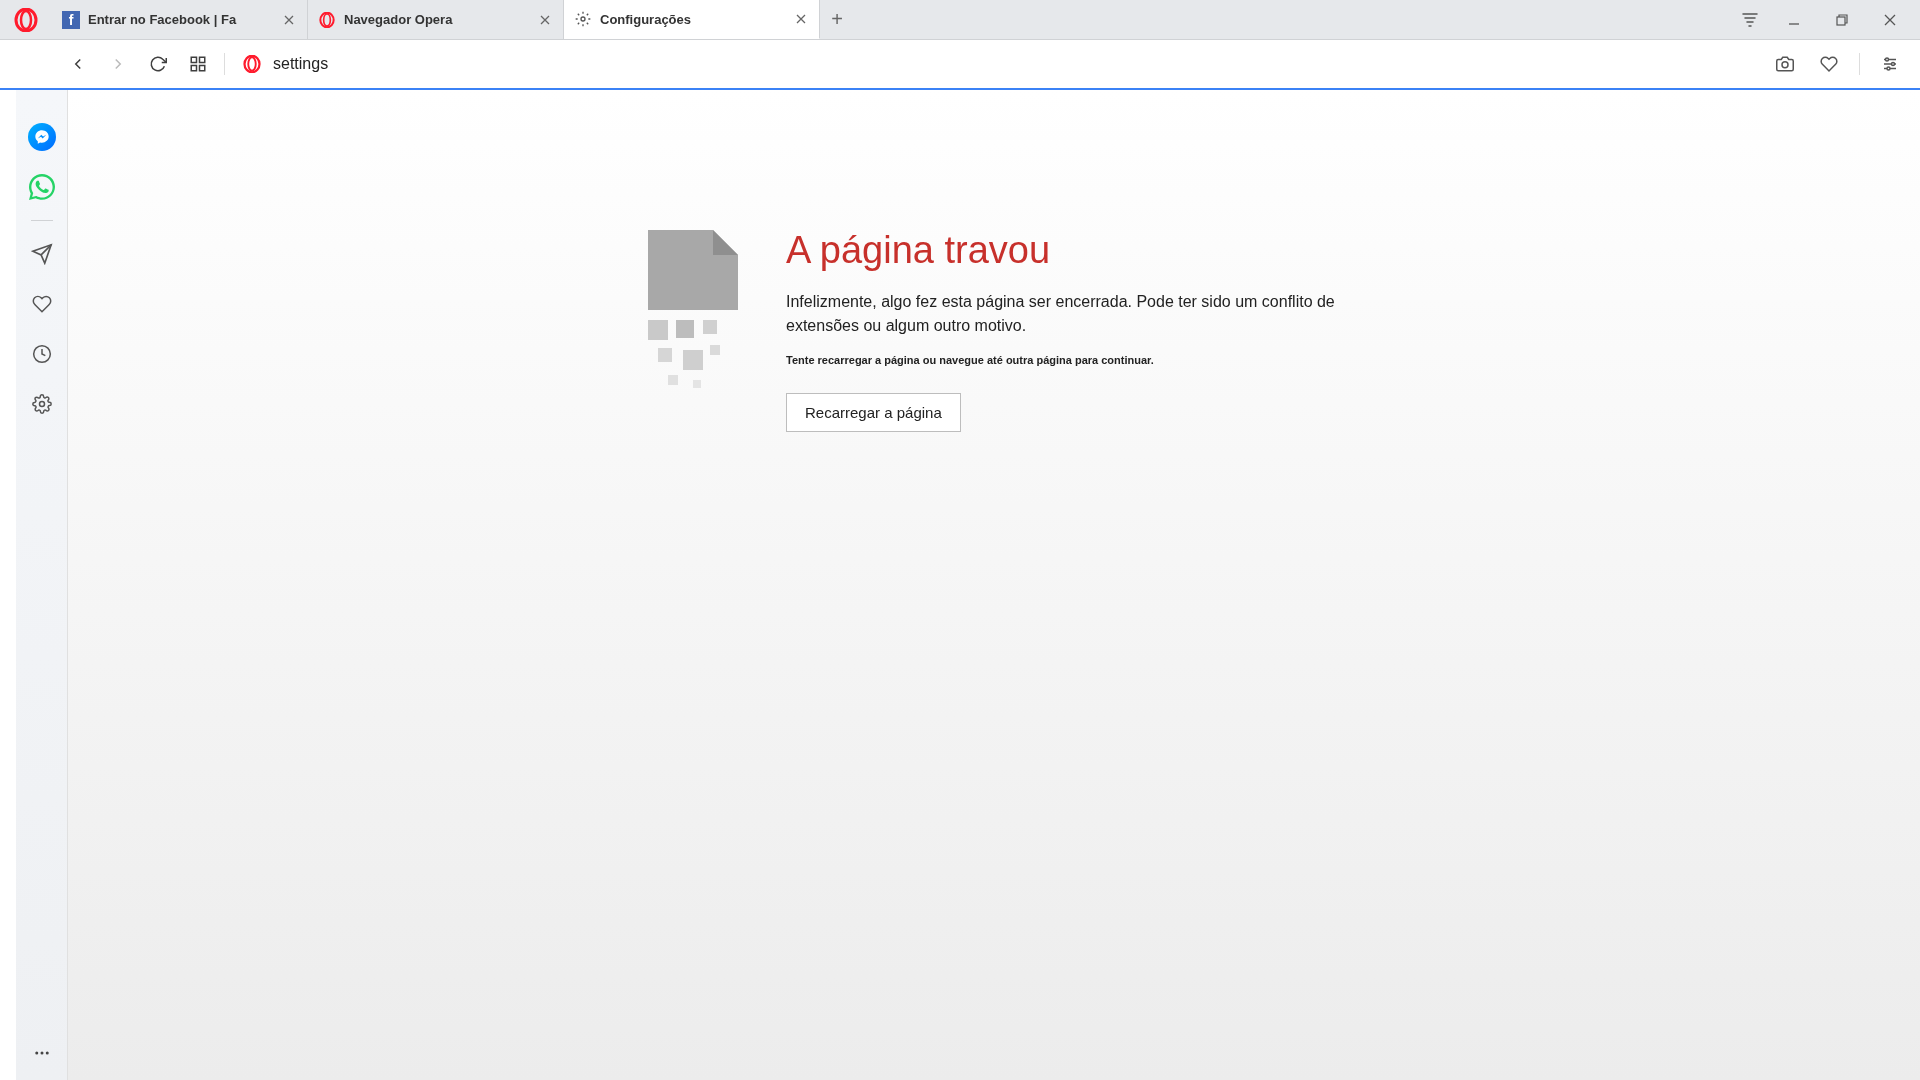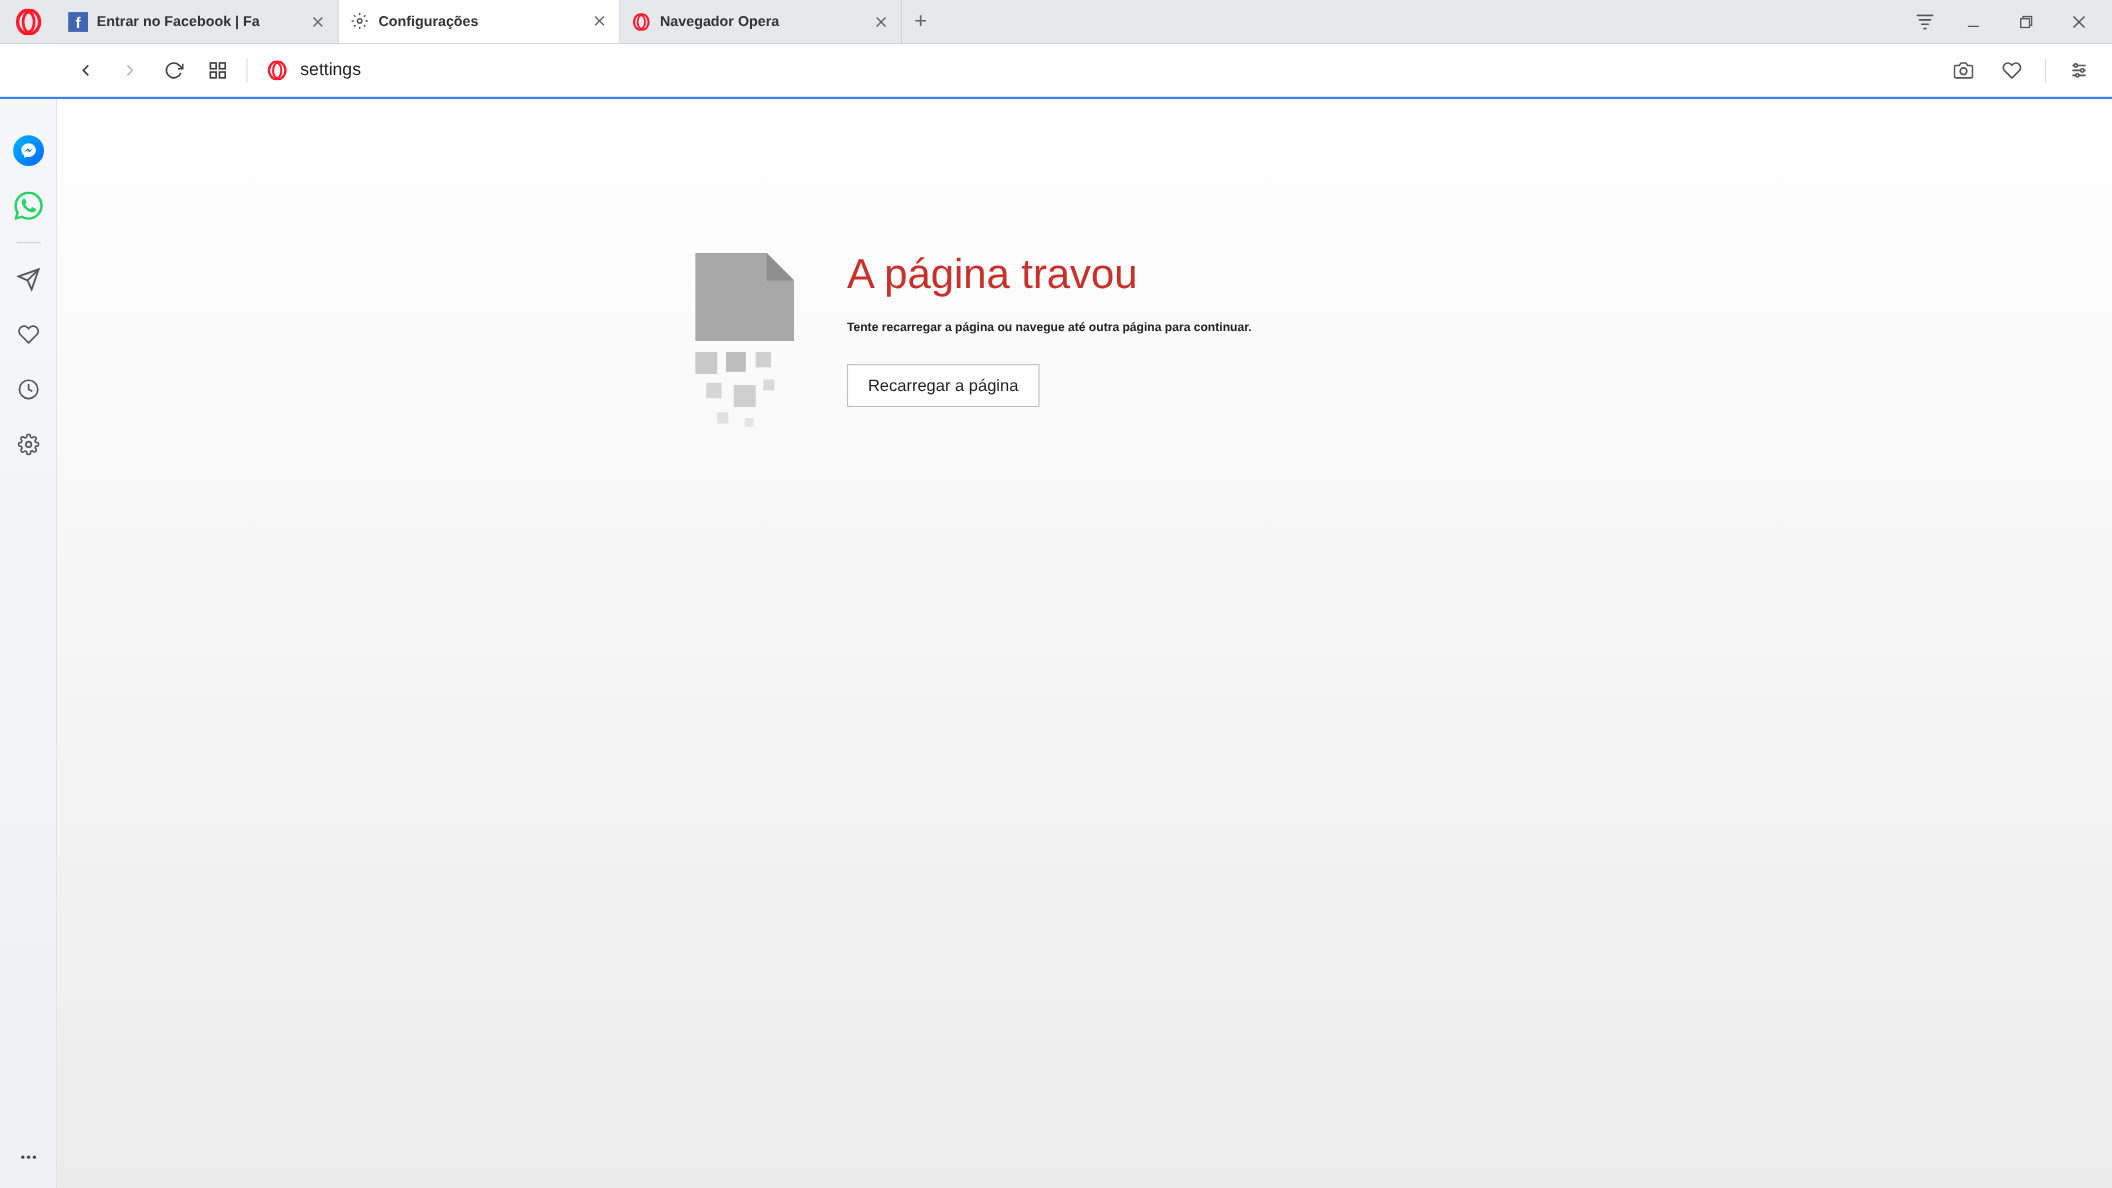--- a/index.html
+++ b/index.html
@@ -78,20 +78,21 @@
 }
 .nav-btn { width: 40px; height: 40px; display:flex; align-items:center; justify-content:center; cursor:pointer; color:#3f3f3f;}
 .nav-btn.disabled { color:#bbb; cursor:default;}
 .nav-sep { width:1px; height:22px; background:#ddd; margin:0 6px;}
 .addr-icon { width:22px; height:22px; margin:0 10px; display:flex; align-items:center; justify-content:center;}
 .addr-bar { flex:1; font-size:16px; color:#222; border:none; outline:none; padding:6px 0;}
 .nav-right { display:flex; align-items:center; gap:4px;}
 .body-area {
   flex:1;
   display:flex;
+  padding-left:16px;
 }
 .sidebar {
   width: 52px;
   background: linear-gradient(180deg, #f5f7fa 0%, #eef0f3 100%);
   border-right: 1px solid #e0e0e0;
   display:flex;
   flex-direction:column;
   align-items:center;
   padding-top:22px;
 }
@@ -158,43 +159,43 @@
             <div class="fb-icon">f</div>
           </div>
         <div class="tab-title">Entrar no Facebook | Fa</div>
         <div class="tab-close">
           <svg width="10" height="10" viewBox="0 0 10 10">
               <path d="M1 1 L9 9 M9 1 L1 9" stroke="#666" stroke-width="1.3"></path>
             </svg>
         </div>
       </div>
 
+      <div class="tab">
+        <div class="tab-icon">
+          <svg viewBox="0 0 24 24" width="16" height="16">
+              <ellipse cx="12" cy="12" rx="10" ry="11" fill="none" stroke="#ff1b2d" stroke-width="3"></ellipse>
+              <ellipse cx="12" cy="12" rx="5" ry="9" fill="none" stroke="#ff1b2d" stroke-width="2.5"></ellipse>
+            </svg>
+        </div>
+        <div class="tab-title">Navegador Opera</div>
+        <div class="tab-close">
+          <svg width="10" height="10" viewBox="0 0 10 10">
+              <path d="M1 1 L9 9 M9 1 L1 9" stroke="#666" stroke-width="1.3"></path>
+            </svg>
+        </div>
+      </div>
+
       <div class="tab active">
         <div class="tab-icon">
           <svg width="16" height="16" viewBox="0 0 24 24" fill="none" stroke="#555" stroke-width="2">
               <circle cx="12" cy="12" r="3"></circle>
               <path d="M12 1v3m0 16v3M4.2 4.2l2.1 2.1m11.4 11.4l2.1 2.1M1 12h3m16 0h3M4.2 19.8l2.1-2.1m11.4-11.4l2.1-2.1"></path>
             </svg>
         </div>
         <div class="tab-title">Configurações</div>
-        <div class="tab-close">
-          <svg width="10" height="10" viewBox="0 0 10 10">
-              <path d="M1 1 L9 9 M9 1 L1 9" stroke="#666" stroke-width="1.3"></path>
-            </svg>
-        </div>
-      </div>
-
-      <div class="tab">
-        <div class="tab-icon">
-          <svg viewBox="0 0 24 24" width="16" height="16">
-              <ellipse cx="12" cy="12" rx="10" ry="11" fill="none" stroke="#ff1b2d" stroke-width="3"></ellipse>
-              <ellipse cx="12" cy="12" rx="5" ry="9" fill="none" stroke="#ff1b2d" stroke-width="2.5"></ellipse>
-            </svg>
-        </div>
-        <div class="tab-title">Navegador Opera</div>
         <div class="tab-close">
           <svg width="10" height="10" viewBox="0 0 10 10">
               <path d="M1 1 L9 9 M9 1 L1 9" stroke="#666" stroke-width="1.3"></path>
             </svg>
         </div>
       </div>
 
     </div>
     <div class="new-tab-btn">+</div>
     <div class="tab-bar-spacer"></div>
@@ -341,20 +342,21 @@
             <rect x="55" y="90" width="14" height="14" fill="#d0d0d0"></rect>
             <rect x="10" y="118" width="14" height="14" fill="#d6d6d6"></rect>
             <rect x="35" y="120" width="20" height="20" fill="#cfcfcf"></rect>
             <rect x="62" y="115" width="10" height="10" fill="#dadada"></rect>
             <rect x="20" y="145" width="10" height="10" fill="#e0e0e0"></rect>
             <rect x="45" y="150" width="8" height="8" fill="#e4e4e4"></rect>
           </svg>
         </div>
         <div class="error-text">
           <h1 class="error-title">A página travou</h1>
+          <p class="error-p1">Infelizmente, algo fez esta página ser encerrada. Pode ter sido um conflito de extensões ou algum outro motivo.</p>
           <p class="error-p2">Tente recarregar a página ou navegue até outra página para continuar.</p>
           <button class="reload-btn">Recarregar a página</button>
         </div>
       </div>
     </div>
   </div>
 
 </div>
 
 </body></html>

